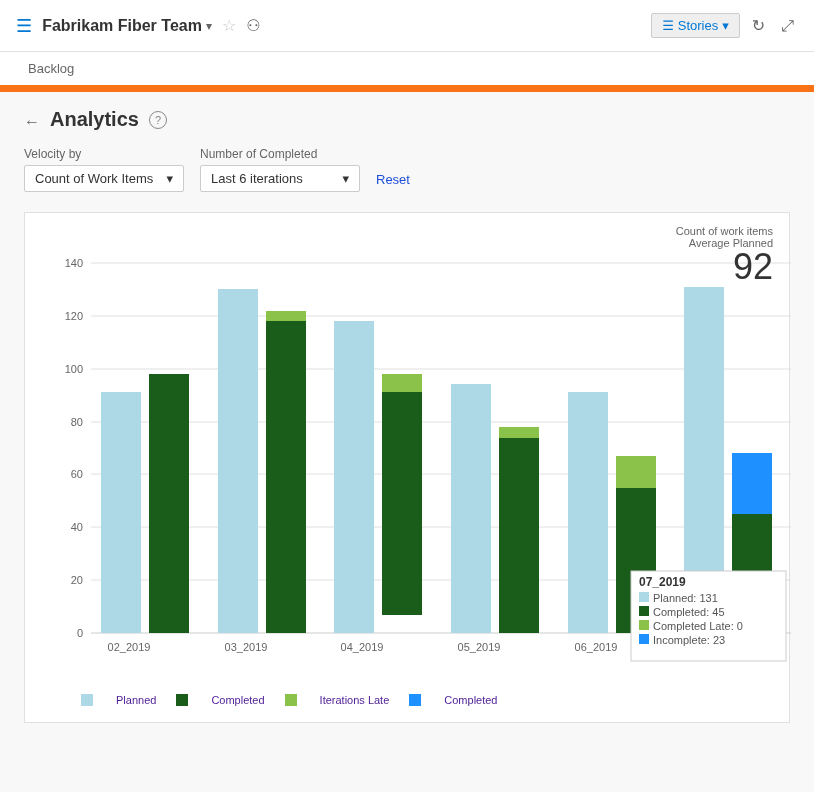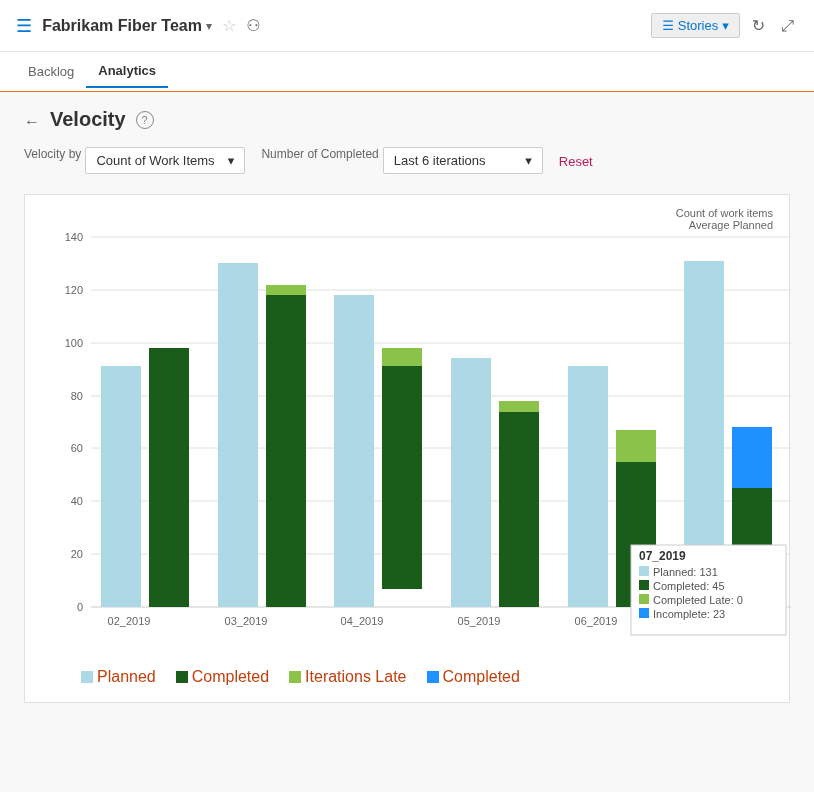--- a/index.html
+++ b/index.html
@@ -10,52 +10,52 @@
     .header-icon { color: #0078d4; font-size: 18px; margin-right: 10px; }
     .header-title { font-size: 16px; font-weight: 700; color: #333; }
     .header-chevron { color: #666; margin-left: 4px; font-size: 12px; cursor: pointer; }
     .header-star { color: #c8c8c8; font-size: 16px; margin-left: 10px; cursor: pointer; }
     .header-people { color: #666; font-size: 16px; margin-left: 10px; cursor: pointer; }
     .header-right { margin-left: auto; display: flex; align-items: center; gap: 8px; }
     .stories-btn { display: flex; align-items: center; gap: 4px; border: 1px solid #ccc; padding: 4px 10px; border-radius: 2px; cursor: pointer; color: #0078d4; font-size: 13px; }
     .header-action-btn { color: #666; font-size: 16px; cursor: pointer; background: none; border: none; padding: 4px; }
 
     
-    .nav-tabs { display: flex; align-items: center; padding: 0 16px; border-bottom: 1px solid #f97316; height: 40px; }
+    .nav-tabs { display: flex; align-items: center; padding: 0 16px; border-bottom: 7px solid #f97316; height: 40px; }
     .nav-tab { padding: 8px 12px; cursor: pointer; font-size: 13px; color: #666; text-decoration: none; }
     .nav-tab.active { color: #333; font-weight: 600; border-bottom: 2px solid #0078d4; }
 
     
     .page-content { padding: 16px 24px; background: #f8f8f8; min-height: calc(792px - 92px); }
 
     
     .velocity-header { display: flex; align-items: center; gap: 10px; margin-bottom: 16px; }
     .back-btn { color: #666; cursor: pointer; font-size: 16px; border: none; background: none; padding: 0; }
     .velocity-title { font-size: 20px; font-weight: 600; color: #333; }
     .help-icon { color: #888; font-size: 14px; cursor: pointer; border: 1px solid #888; border-radius: 50%; width: 18px; height: 18px; display: flex; align-items: center; justify-content: center; font-size: 11px; }
 
     
     .filters-row { display: flex; align-items: flex-end; gap: 16px; margin-bottom: 20px; }
-    .filter-group { display: flex; flex-direction: row; gap: 4px; }
+    .filter-group { display: flex; flex-direction: column; gap: 4px; }
     .filter-label { font-size: 12px; color: #666; }
     .filter-select { display: flex; align-items: center; gap: 6px; border: 1px solid #ccc; padding: 5px 10px; border-radius: 2px; cursor: pointer; background: #fff; font-size: 13px; min-width: 160px; justify-content: space-between; }
-    .reset-btn { color: #be185d; cursor: pointer; background: none; border: none; font-size: 13px; padding: 5px 0; }
+    .reset-btn { color: #1d4ed8; cursor: pointer; background: none; border: none; font-size: 13px; padding: 5px 0; }
 
     
     .chart-container { background: #fff; border: 1px solid #e0e0e0; padding: 16px; position: relative; }
     .chart-summary { position: absolute; top: 12px; right: 16px; text-align: right; }
     .chart-summary-label { font-size: 11px; color: #666; }
     .chart-summary-value { font-size: 36px; font-weight: 300; color: #333; line-height: 1; }
 
     
-    .chart-svg-wrapper { margin-top: 16px; text-align: center; }
+    .chart-svg-wrapper { margin-top: 24px; text-align: center; }
 
     
     .legend { display: flex; gap: 20px; margin-top: 8px; padding-left: 40px; }
-    .legend-item { display: flex; align-items: center; gap: 4px; font-size: 16px; color: #c2410c; }
+    .legend-item { display: flex; align-items: center; gap: 23px; font-size: 11px; color: #4c1d95; }
     .legend-swatch { width: 12px; height: 12px; }
   </style>
 </head>
 <body>
 
 <div class="header">
   <span class="header-icon">☰</span>
   <span class="header-title">Fabrikam Fiber Team</span>
   <span class="header-chevron">▾</span>
   <span class="header-star">☆</span>
@@ -66,28 +66,27 @@
       <span>Stories</span>
       <span>▾</span>
     </button>
     <button class="header-action-btn">↻</button>
     <button class="header-action-btn">⤢</button>
   </div>
 </div>
 
 <div class="nav-tabs">
   <a class="nav-tab">Backlog</a>
-  <a class="nav-tab active">Analytics</a>
 </div>
 
 <div class="page-content">
 
   <div class="velocity-header">
     <button class="back-btn">←</button>
-    <span class="velocity-title">Velocity</span>
+    <span class="velocity-title">Analytics</span>
     <div class="help-icon">?</div>
   </div>
 
   <div class="filters-row">
     <div class="filter-group">
       <label class="filter-label">Velocity by</label>
       <div class="filter-select">
         <span>Count of Work Items</span>
         <span>▾</span>
       </div>
@@ -99,20 +98,21 @@
         <span>▾</span>
       </div>
     </div>
     <button class="reset-btn">Reset</button>
   </div>
 
   <div class="chart-container">
     <div class="chart-summary">
       <div class="chart-summary-label">Count of work items</div>
       <div class="chart-summary-label">Average Planned</div>
+      <div class="chart-summary-value">92</div>
     </div>
 
     <div class="chart-svg-wrapper">
       <svg width="760" height="430">
 
         <g>
 
           <line x1="50" y1="10" x2="750" y2="10" stroke="#e0e0e0" stroke-width="1"></line>
           <text x="42" y="14" text-anchor="end" font-size="11" fill="#666">140</text>
 

